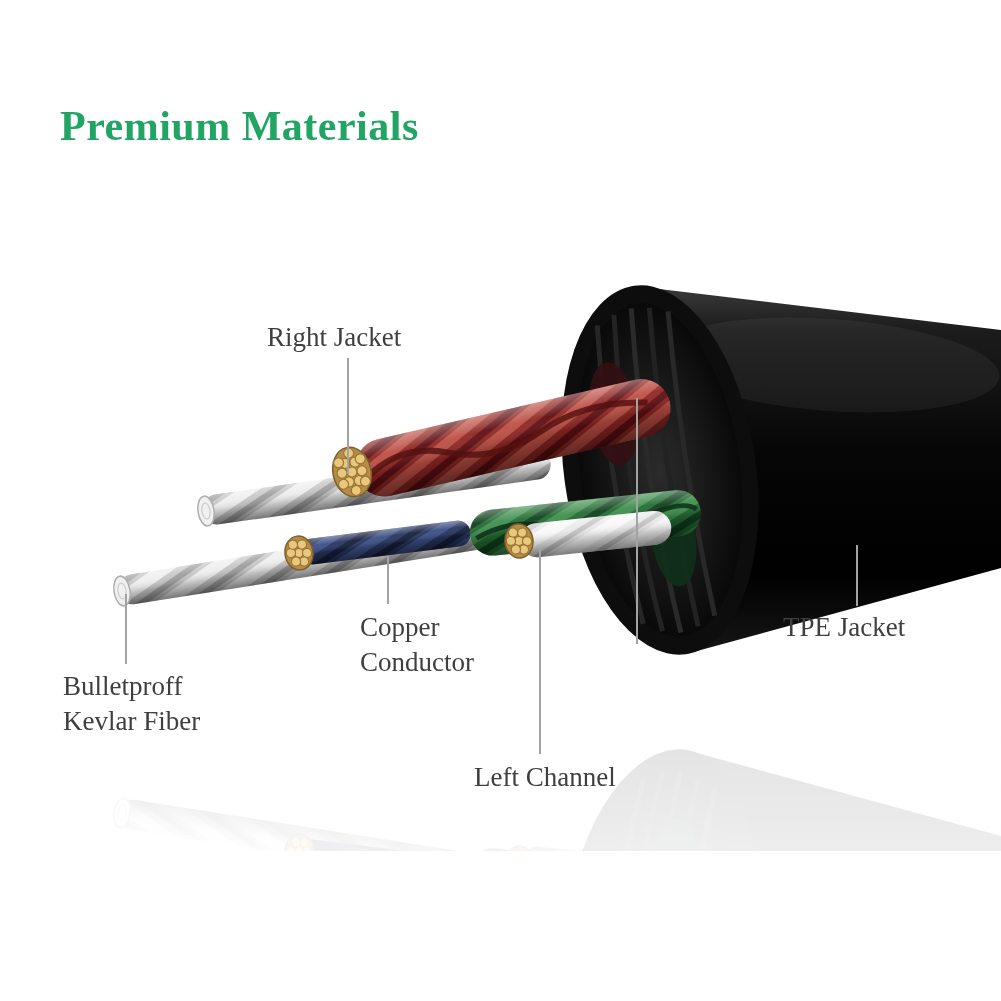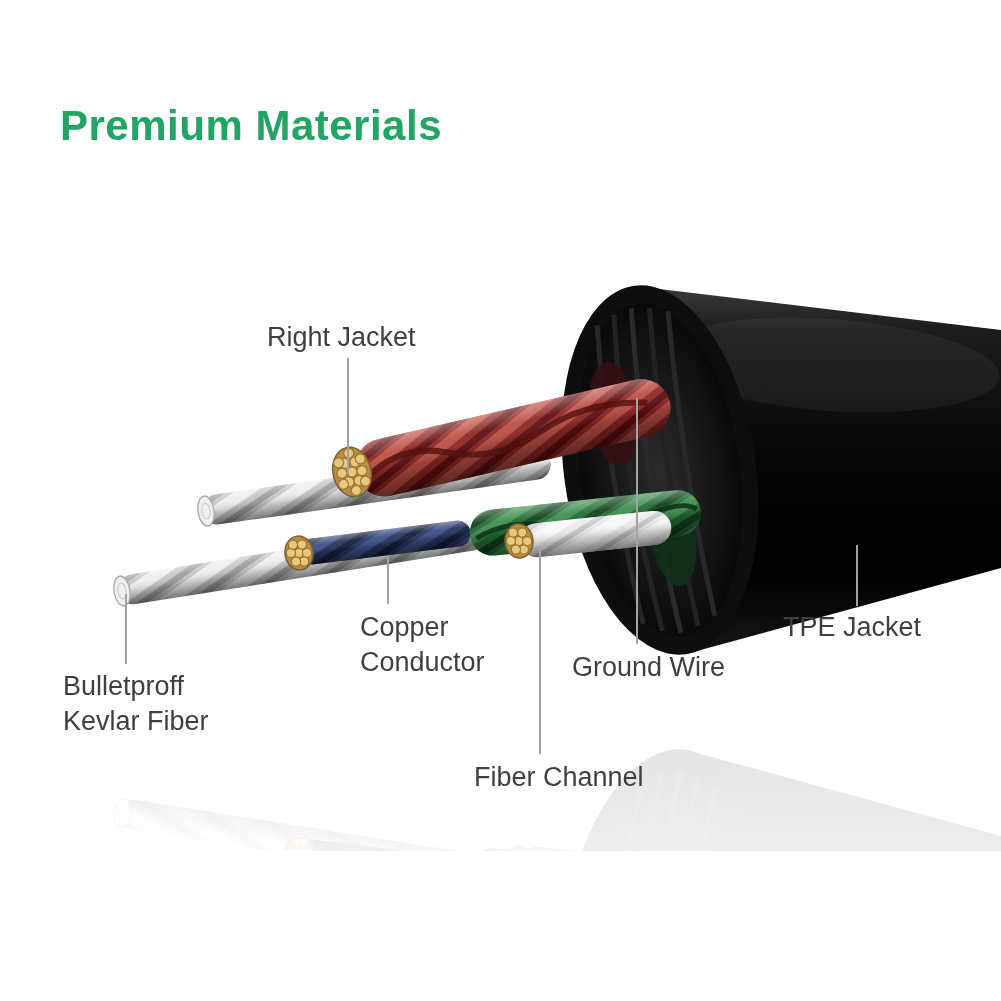--- a/index.html
+++ b/index.html
@@ -1,18 +1,18 @@
 <!DOCTYPE html>
 <html><head>
 <meta charset="utf-8">
 <style>
   html,body{margin:0;padding:0;background:#ffffff;}
   .stage{
     position:relative;width:1001px;height:851px;background:#ffffff;
-    overflow:hidden;font-family:Liberation Sans, sans-serif;
+    overflow:hidden;font-family:Liberation Serif, serif;
   }
   .stage svg{position:absolute;left:0;top:0;}
   .title{
     position:absolute;left:60px;top:102px;
     font-size:42px;font-weight:700;letter-spacing:.5px;color:#21A464;
   }
   .callout{
     position:absolute;font-size:27px;line-height:1.3;color:#3F3F3F;
   }
   #lbl-right  {left:267px;top:320px;}
@@ -178,17 +178,16 @@
       <line x1="857" y1="545" x2="857" y2="606"></line>
       <line x1="126" y1="594" x2="126" y2="664"></line>
       <line x1="540" y1="548" x2="540" y2="754"></line>
     </g>
   </svg>
 
   <div class="title">Premium Materials</div>
 
   <div class="callout" id="lbl-right">Right Jacket</div>
   <div class="callout" id="lbl-copper">Copper Conductor</div>
-  <div class="callout" id="lbl-ground">Ground Wire</div>
   <div class="callout" id="lbl-tpe">TPE Jacket</div>
   <div class="callout" id="lbl-kevlar">Bulletproff Kevlar Fiber</div>
-  <div class="callout" id="lbl-left">Fiber Channel</div>
+  <div class="callout" id="lbl-left">Left Channel</div>
 </div>
 
 </body></html>

